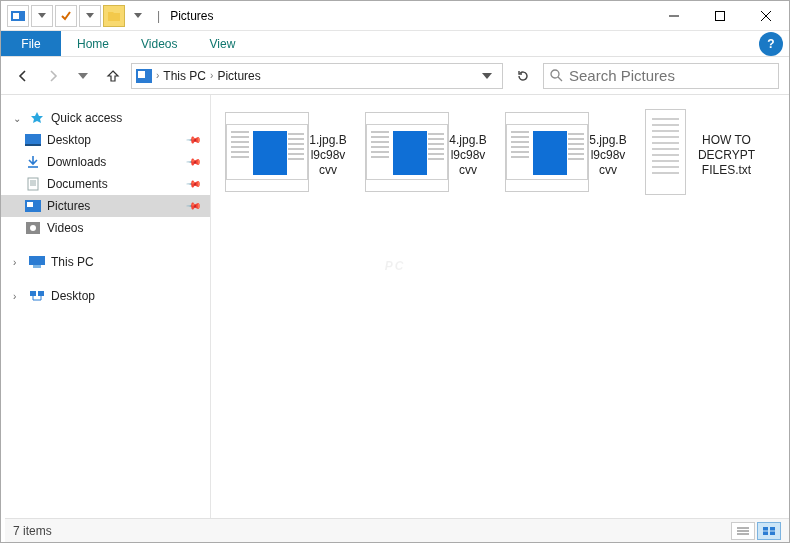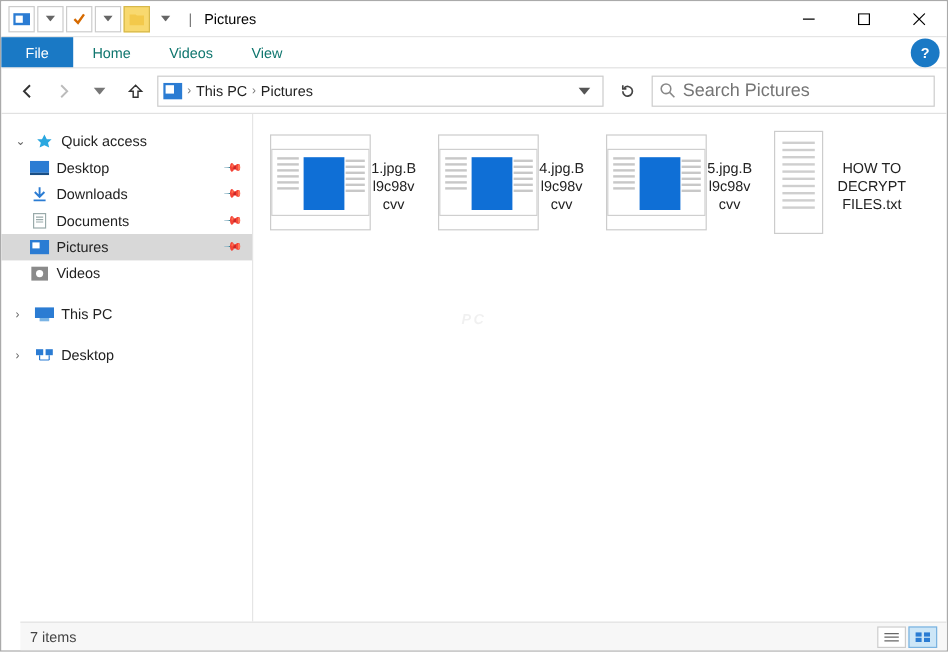--- a/index.html
+++ b/index.html
@@ -51,21 +51,21 @@
 .thumb-inner .leftcol { position:absolute; left:4px; top:6px; width:18px; display:flex; flex-direction:column; gap:3px; }
 .thumb-inner .leftcol .ln { height:2px; background:#c8c8c8; }
 .thumb-inner .img { position:absolute; left:26px; top:6px; width:34px; height:44px; background:#0f6fd6; }
 .thumb-inner .rightcol { position:absolute; right:3px; top:8px; width:16px; display:flex; flex-direction:column; gap:3px; }
 .thumb-inner .rightcol .ln { height:2px; background:#c8c8c8; }
 .txt-thumb { width:68px; height:86px; border:1px solid #ccc; background:#fff; display:flex; flex-direction:column; padding:8px 6px; gap:4px; }
 .txt-thumb .ln { height:2px; background:#cfcfcf; }
 .fname { margin-top:6px; text-align:center; color:#222; line-height:1.25; max-width:118px; word-break:break-word; }
 
 
-.statusbar { position:absolute; bottom:0; left:16px; right:0; height:24px; border-top:1px solid #e1e1e1; background:#f7f7f7; display:flex; align-items:center; padding:0 8px; color:#444; }
+.statusbar { position:absolute; bottom:0; left:4px; right:0; height:24px; border-top:1px solid #e1e1e1; background:#f7f7f7; display:flex; align-items:center; padding:0 8px; color:#444; }
 .statusbar .views { margin-left:auto; display:flex; gap:2px; }
 .statusbar .vbtn { width:24px; height:18px; border:1px solid #ccc; display:flex; align-items:center; justify-content:center; background:#fff; }
 .statusbar .vbtn.active { background:#cde6f7; border-color:#7bb3e0; }
 
 
 svg { display:block; }
 
 
 .wm { position:absolute; inset:0; pointer-events:none; display:flex; align-items:center; justify-content:center; color:rgba(0,0,0,0.06); font-size:110px; font-weight:700; font-style:italic; letter-spacing:2px; }
 .wm span { display:block; text-align:center; line-height:0.9; }

